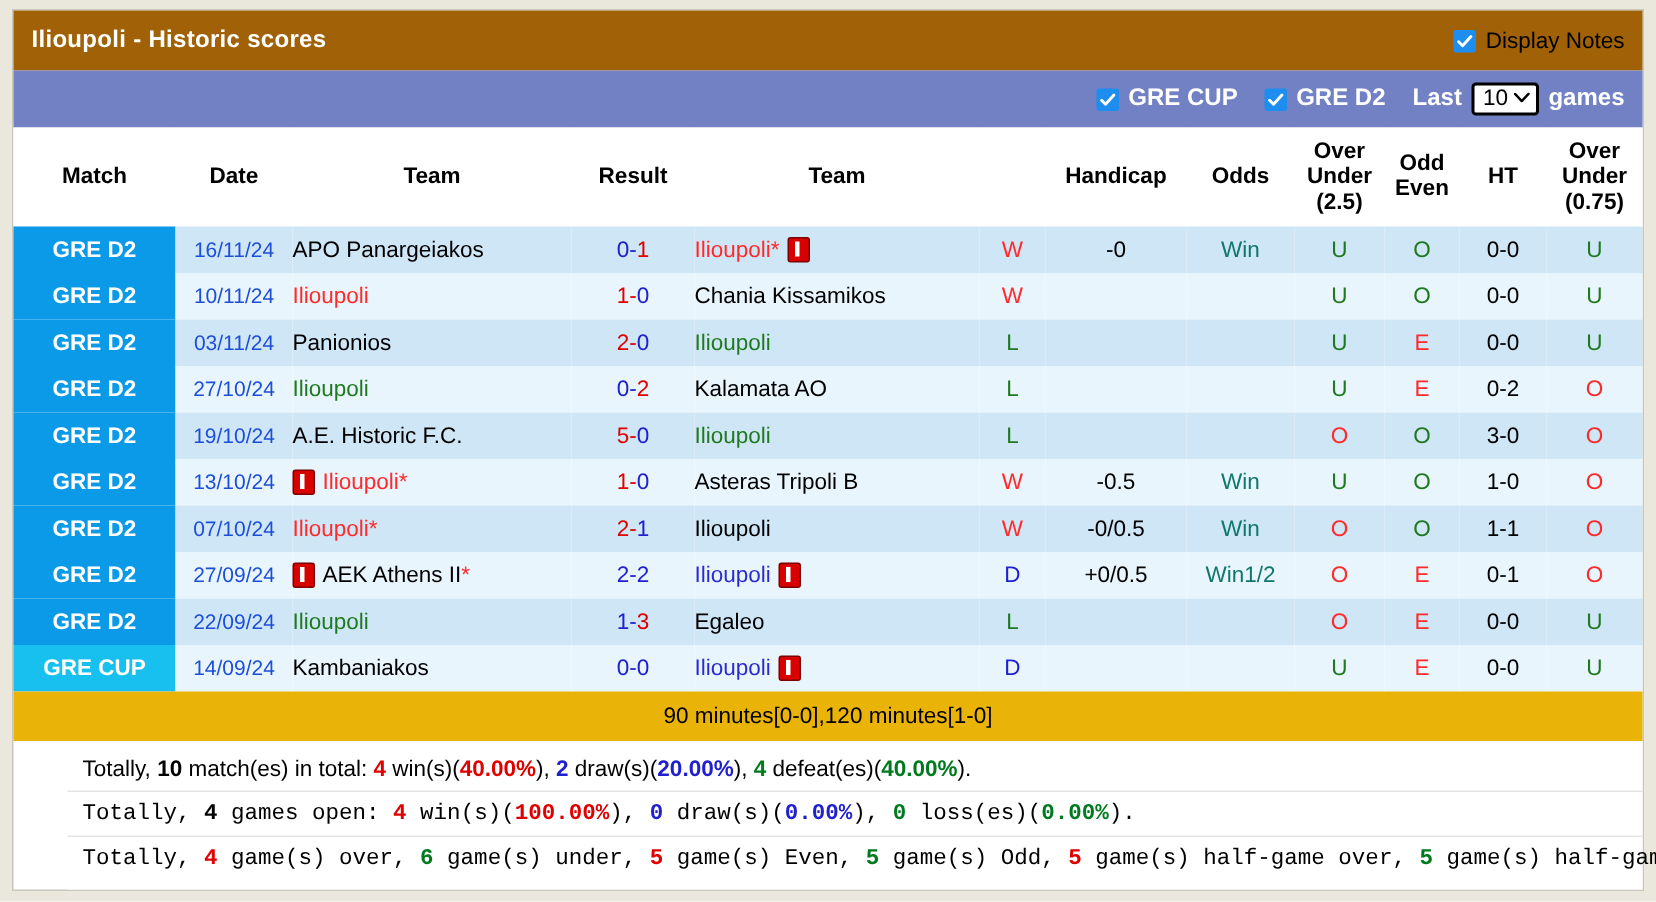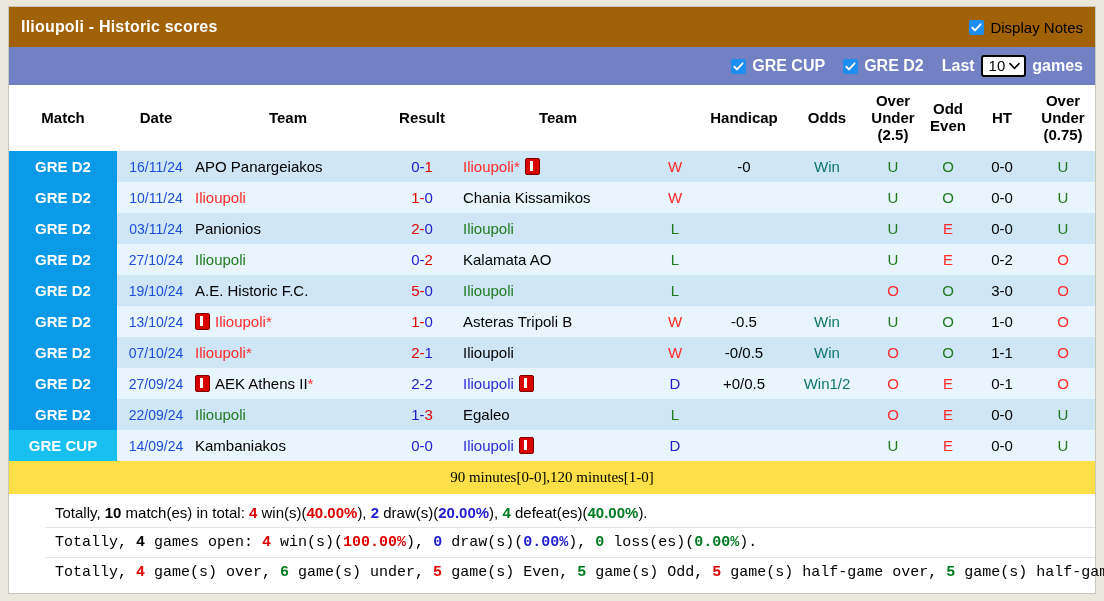--- a/index.html
+++ b/index.html
@@ -125,26 +125,25 @@
     background:#d90000;border:1px solid #7c0000;border-radius:2px;
     position:relative;vertical-align:-3px;
   }
   .card::after{
     content:"";position:absolute;left:4px;top:2px;
     width:3px;height:10px;background:#fff;
   }
   .teamcell{display:flex;align-items:center;justify-content:flex-start;gap:5px;height:31px;}
 
   .noterow td{
-    background:#fde047;
+    background:#eab308;
     height:33px;
     text-align:center;
     font-size:15px;
     color:#000;
-    font-family:Liberation Serif, serif;
   }
 
   
   .footer{background:#fff;padding:4px 0 6px 0;margin-left:36px;}
   .fline{
     padding:6px 10px 6px 10px;
     font-size:15px;
     color:#000;
     white-space:nowrap;
   }

